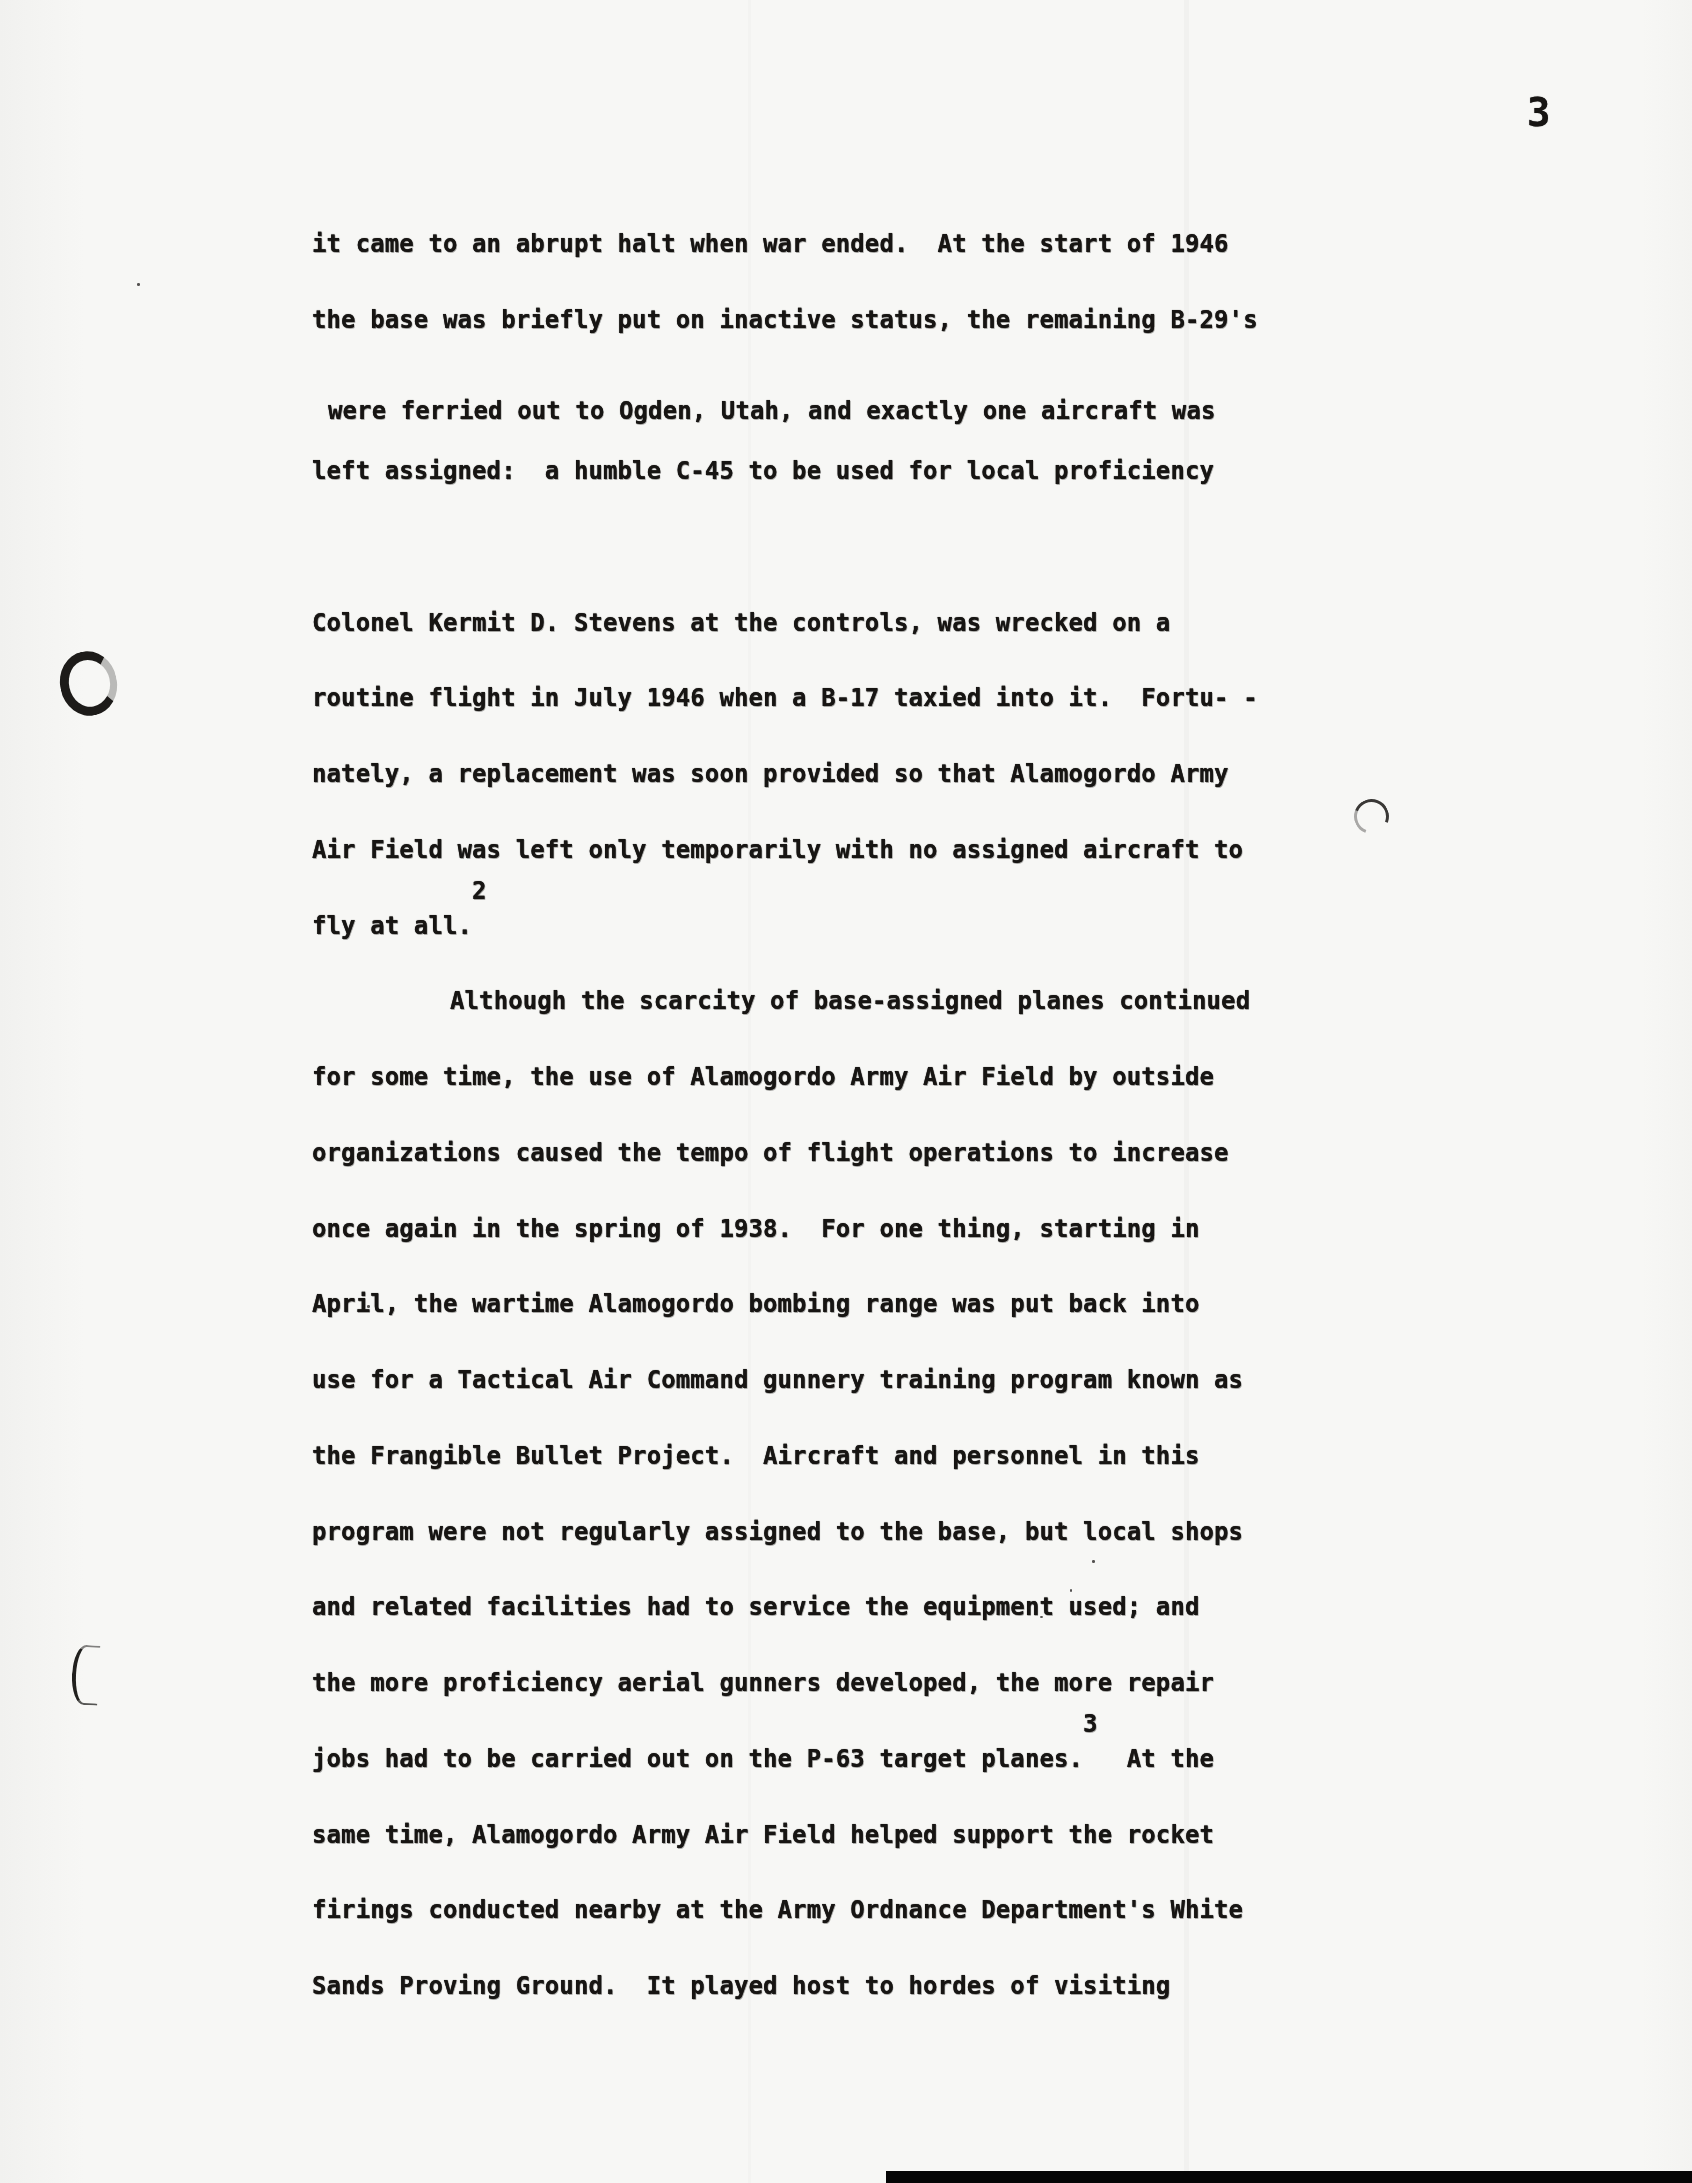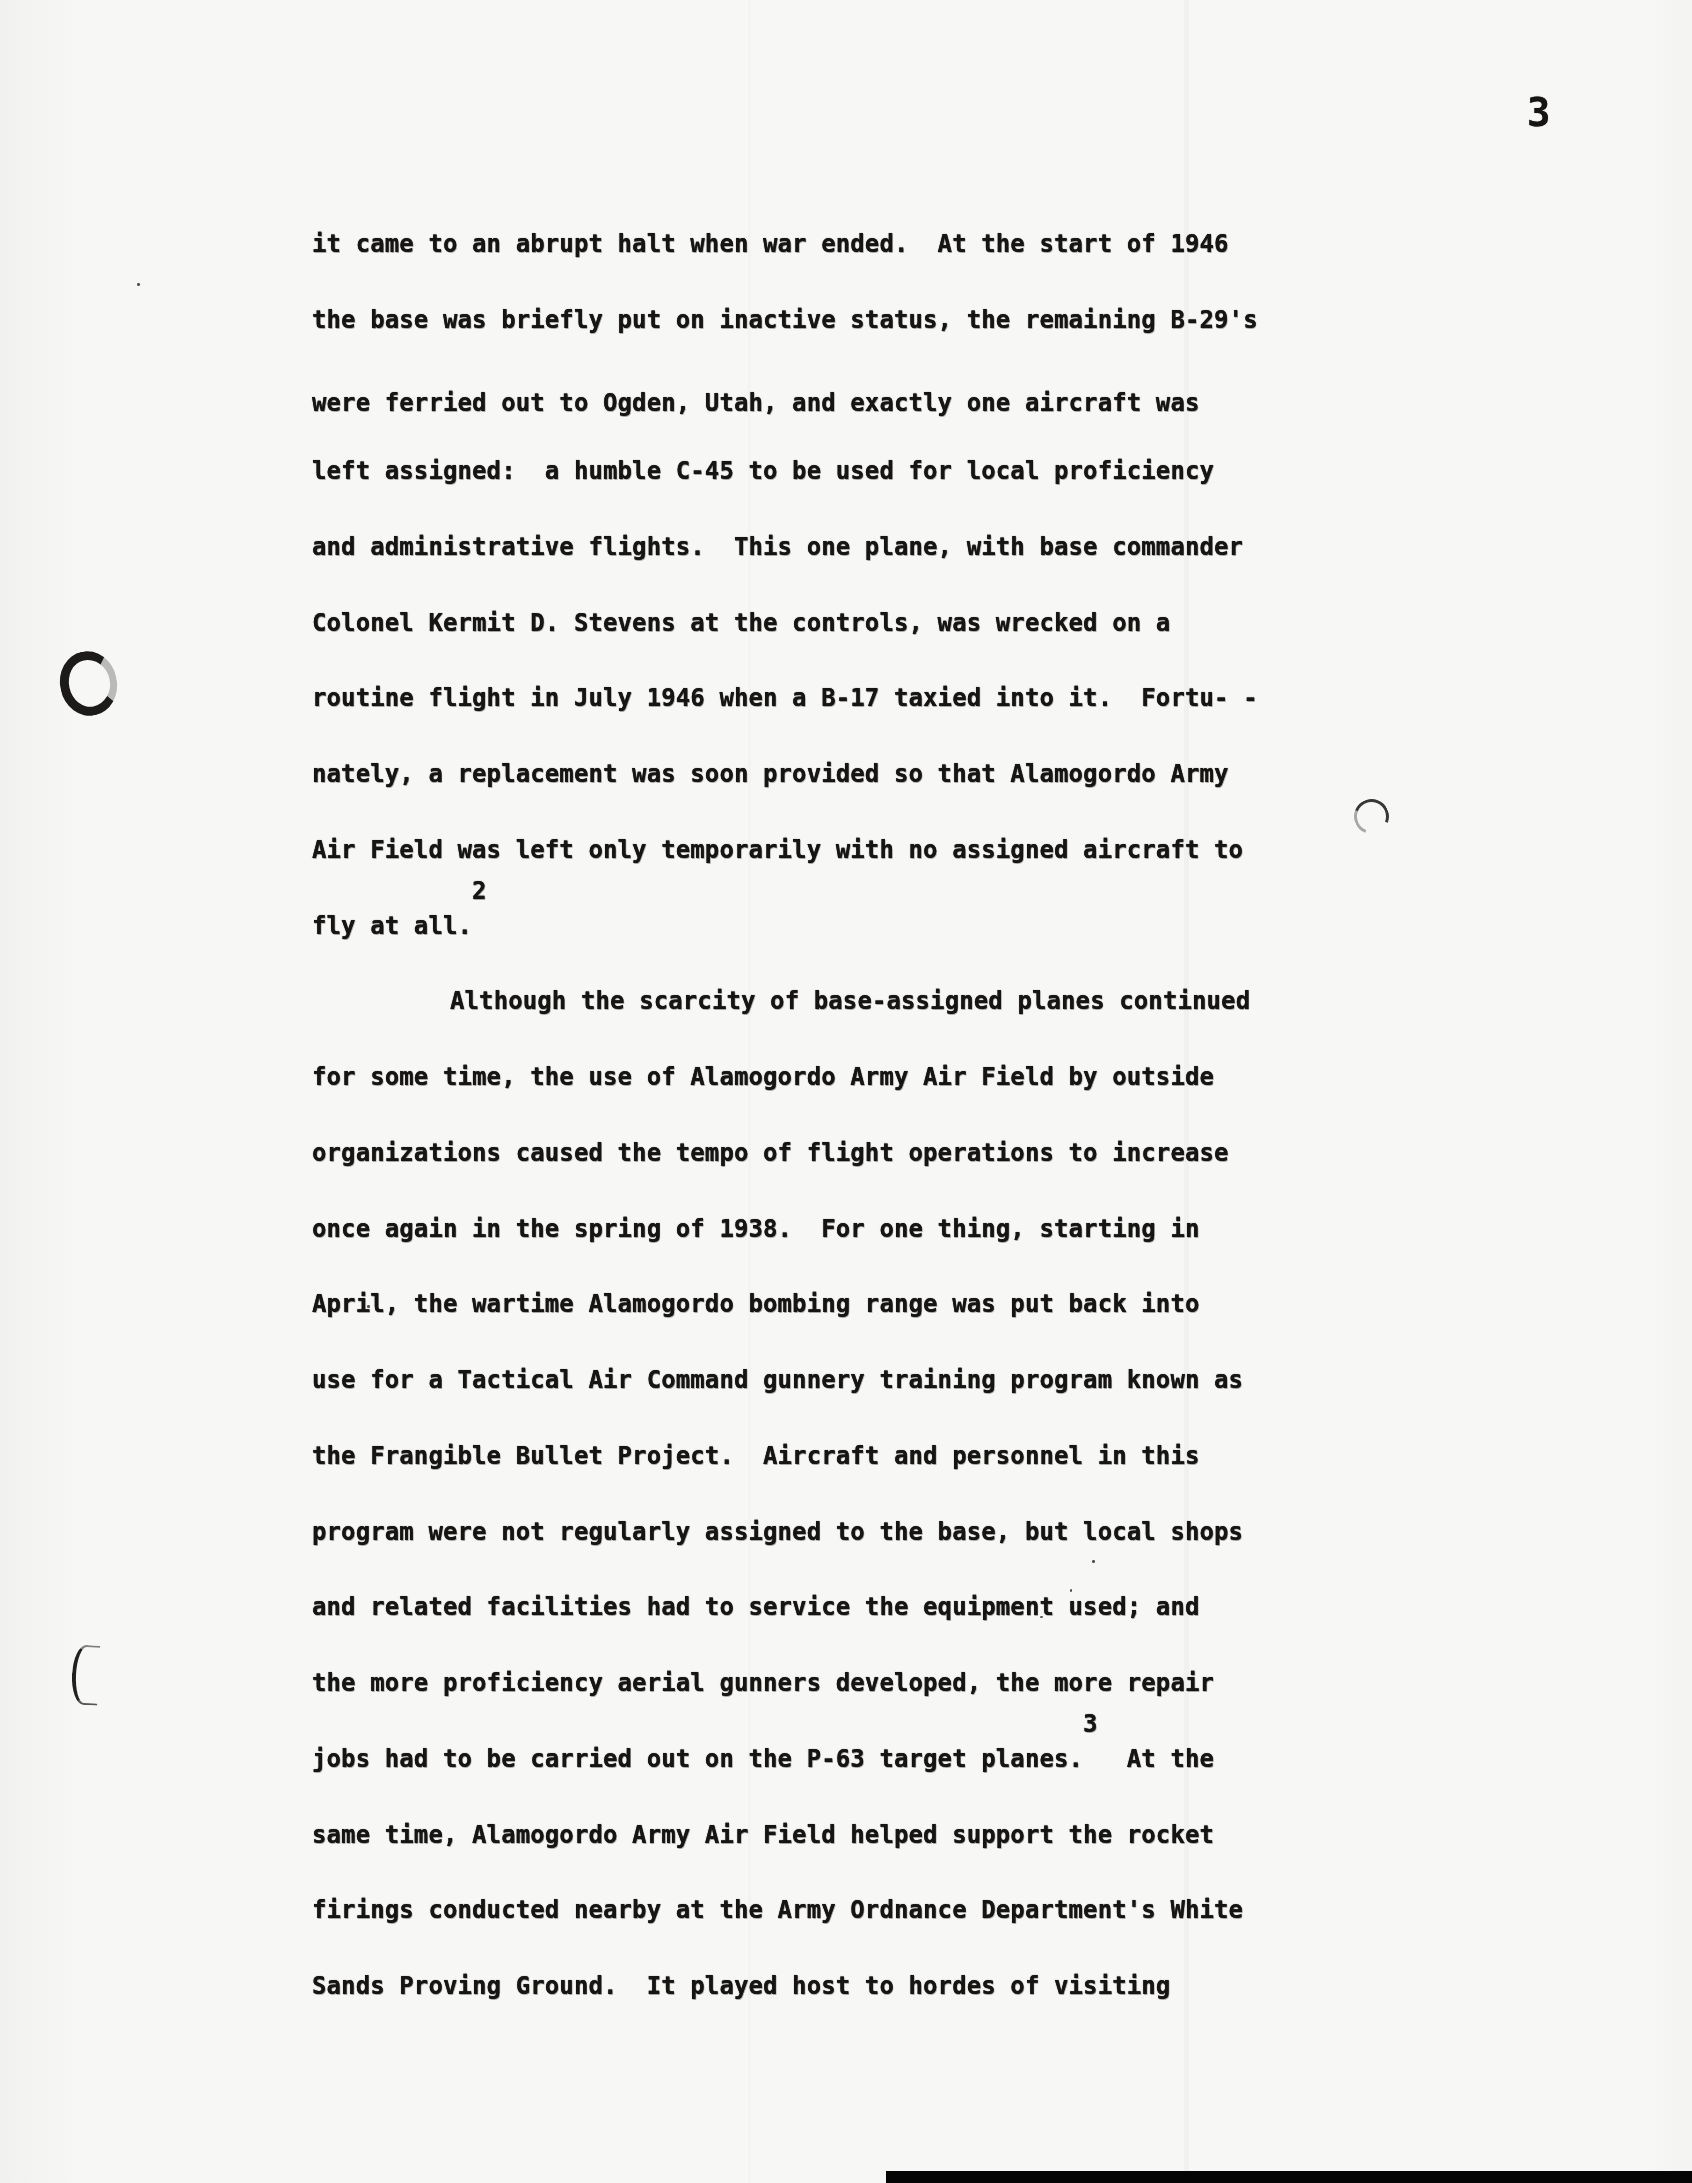--- a/index.html
+++ b/index.html
@@ -122,23 +122,22 @@
 
   <div class="page-number">3</div>
 
   <div class="blot"></div>
   <div class="paren-mark"></div>
   <div class="smudge"></div>
 
   <div id="text-block" class="text-block">
       <div class="line" style="top: 0px;"><span>it came to an abrupt halt when war ended.  At the start of 1946</span></div>
       <div class="line" style="top: 76px;"><span>the base was briefly put on inactive status, the remaining B-29's</span></div>
-      <div class="line" style="top: 159px;"><span>were ferried out to Ogden, Utah, and exactly one aircraft was</span></div>
+      <div class="line" style="top: 167px; margin-left: 16px;"><span>were ferried out to Ogden, Utah, and exactly one aircraft was</span></div>
       <div class="line" style="top: 227px;"><span>left assigned:  a humble C-45 to be used for local proficiency</span></div>
-      <div class="line" style="top: 303px;"><span>and administrative flights.  This one plane, with base commander</span></div>
       <div class="line" style="top: 379px;"><span>Colonel Kermit D. Stevens at the controls, was wrecked on a</span></div>
       <div class="line" style="top: 454px;"><span>routine flight in July 1946 when a B-17 taxied into it.  Fortu- -</span></div>
       <div class="line" style="top: 530px;"><span>nately, a replacement was soon provided so that Alamogordo Army</span></div>
       <div class="line" style="top: 606px;"><span>Air Field was left only temporarily with no assigned aircraft to</span></div>
       <div class="line" style="top: 682px;"><span>fly at all.</span><span class="sup">2</span></div>
       <div class="line indent" style="top: 757px;"><span>Although the scarcity of base-assigned planes continued</span></div>
       <div class="line" style="top: 833px;"><span>for some time, the use of Alamogordo Army Air Field by outside</span></div>
       <div class="line" style="top: 909px;"><span>organizations caused the tempo of flight operations to increase</span></div>
       <div class="line" style="top: 985px;"><span>once again in the spring of 1938.  For one thing, starting in</span></div>
       <div class="line" style="top: 1060px;"><span>April, the wartime Alamogordo bombing range was put back into</span></div>

